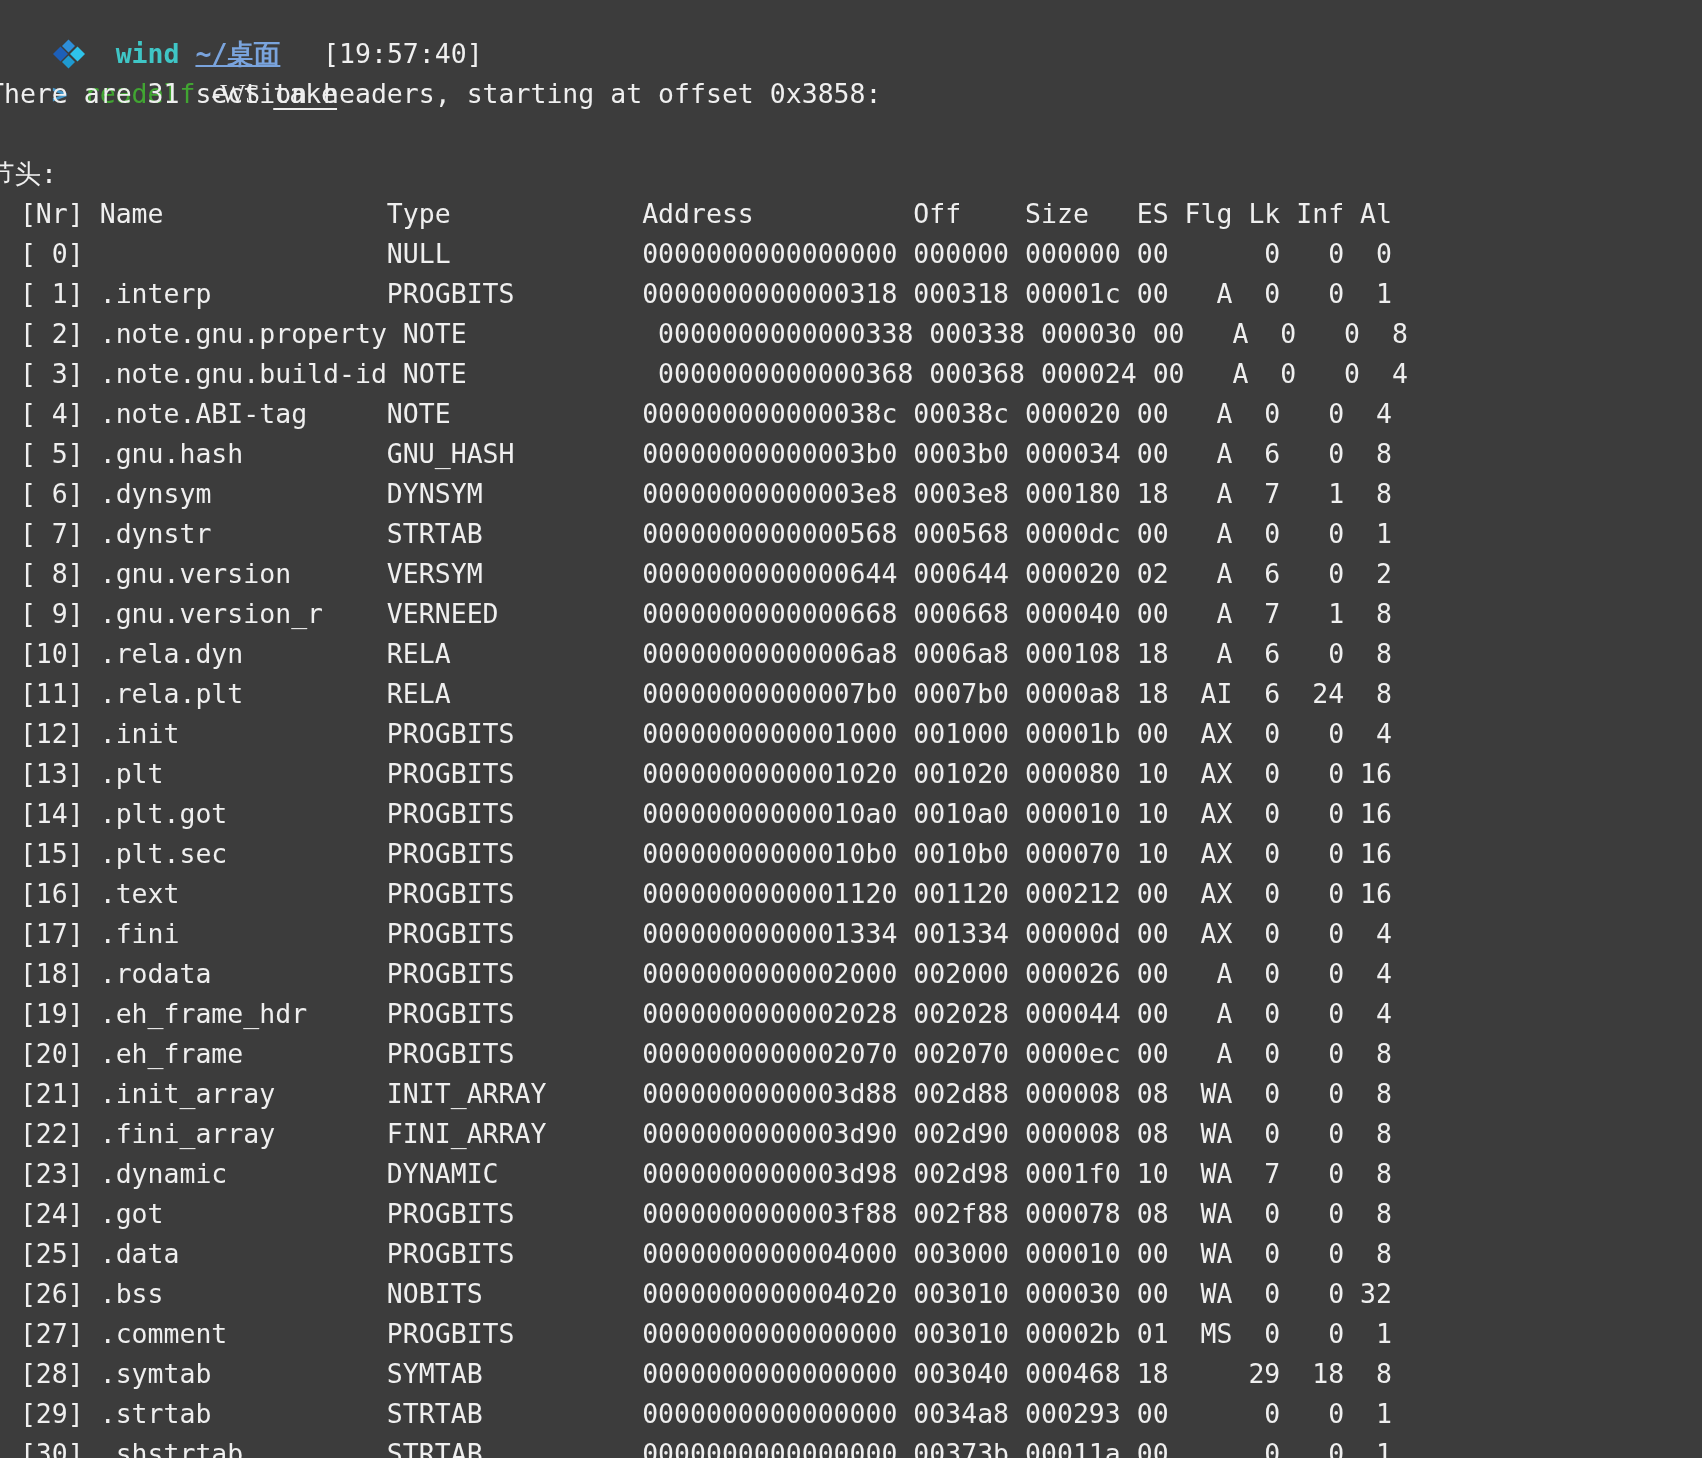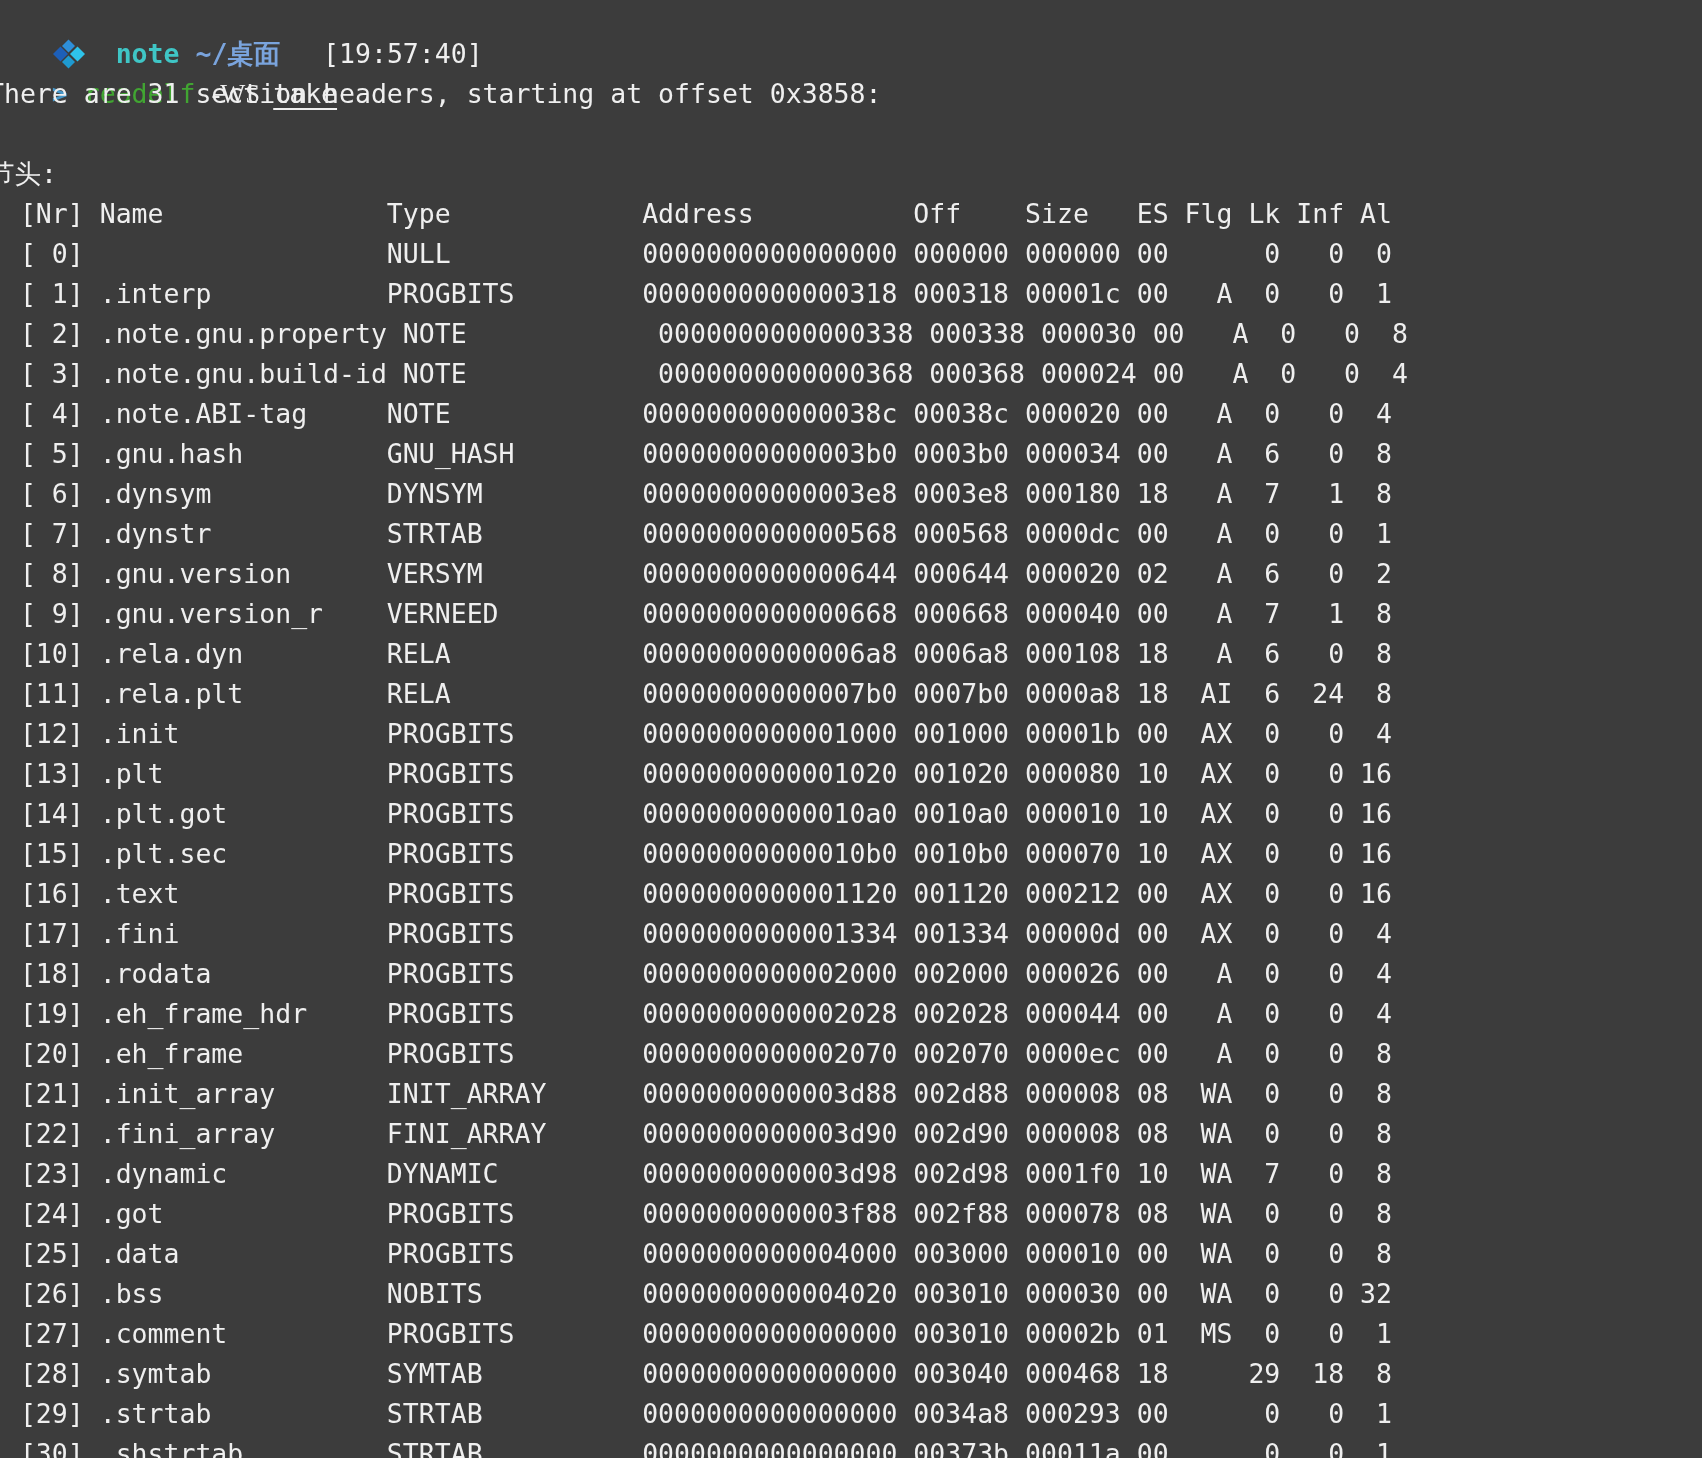--- a/index.html
+++ b/index.html
@@ -12,21 +12,21 @@
     background:var(--background);
   }
   #terminal{
     position:absolute;left:-12px;top:-6px;
     font-family:"DejaVu Sans Mono",monospace;
     font-size:26.5px;line-height:40px;
     color:var(--foreground);
   }
   .line{height:40px;white-space:pre;}
   .c-user{color:var(--user_cyan);font-weight:bold;}
-  .c-path{color:var(--path_blue);font-weight:bold;display:inline-block;width:6ch;}
+  .c-path{color:var(--path_blue);font-weight:bold;display:inline-block;width:6ch;text-decoration:underline;}
   .c-time{color:var(--foreground);margin-top:48px;}
   .c-prompt{color:var(--prompt_blue);font-weight:bold;}
   .c-cmd{color:var(--command_green);margin-top:28px;}
   .c-arg{color:var(--foreground);font-family:Liberation Serif, serif;}
   .c-target{color:var(--foreground);text-decoration:underline;text-decoration-thickness:2px;text-underline-offset:5px;}
   .gap1{margin-right:1ch;}
   .gap2{margin-right:2ch;}
   .picon{display:inline-block;width:2ch;position:relative;vertical-align:bottom;height:40px;}
   .picon svg{position:absolute;left:0;top:5px;}
 </style>
@@ -34,21 +34,21 @@
 <body>
 
 <div id="terminal">
 
   <div class="line">
     <span class="picon"><svg width="34" height="32" viewBox="0 0 34 32">
       <polygon points="1,15 8.5,7.5 16,15 8.5,22.5" fill="#1d5fb8"></polygon>
       <polygon points="10,7 16.5,0.5 23,7 16.5,13.5" fill="#2e8fd9"></polygon>
       <polygon points="18,15 25.5,7.5 33,15 25.5,22.5" fill="#2ec3ea"></polygon>
       <polygon points="10,23 16.5,16.5 23,23 16.5,29.5" fill="#1f9ad0"></polygon>
-    </svg></span><span class="gap1"> </span><span class="c-user gap1">note</span><span class="c-path gap2">~/桌面</span><span class="c-time">[19:57:40]</span>
+    </svg></span><span class="gap1"> </span><span class="c-user gap1">wind</span><span class="c-path gap2">~/桌面</span><span class="c-time">[19:57:40]</span>
   </div>
 
   <div class="line">
     <span class="c-prompt gap1">&gt;</span><span class="c-cmd gap1">readelf</span><span class="c-arg gap1">-WS</span><span class="c-target">take</span>
   </div>
 
   <div class="line">There are 31 section headers, starting at offset 0x3858:</div>
 
   <div class="line"></div>
 

